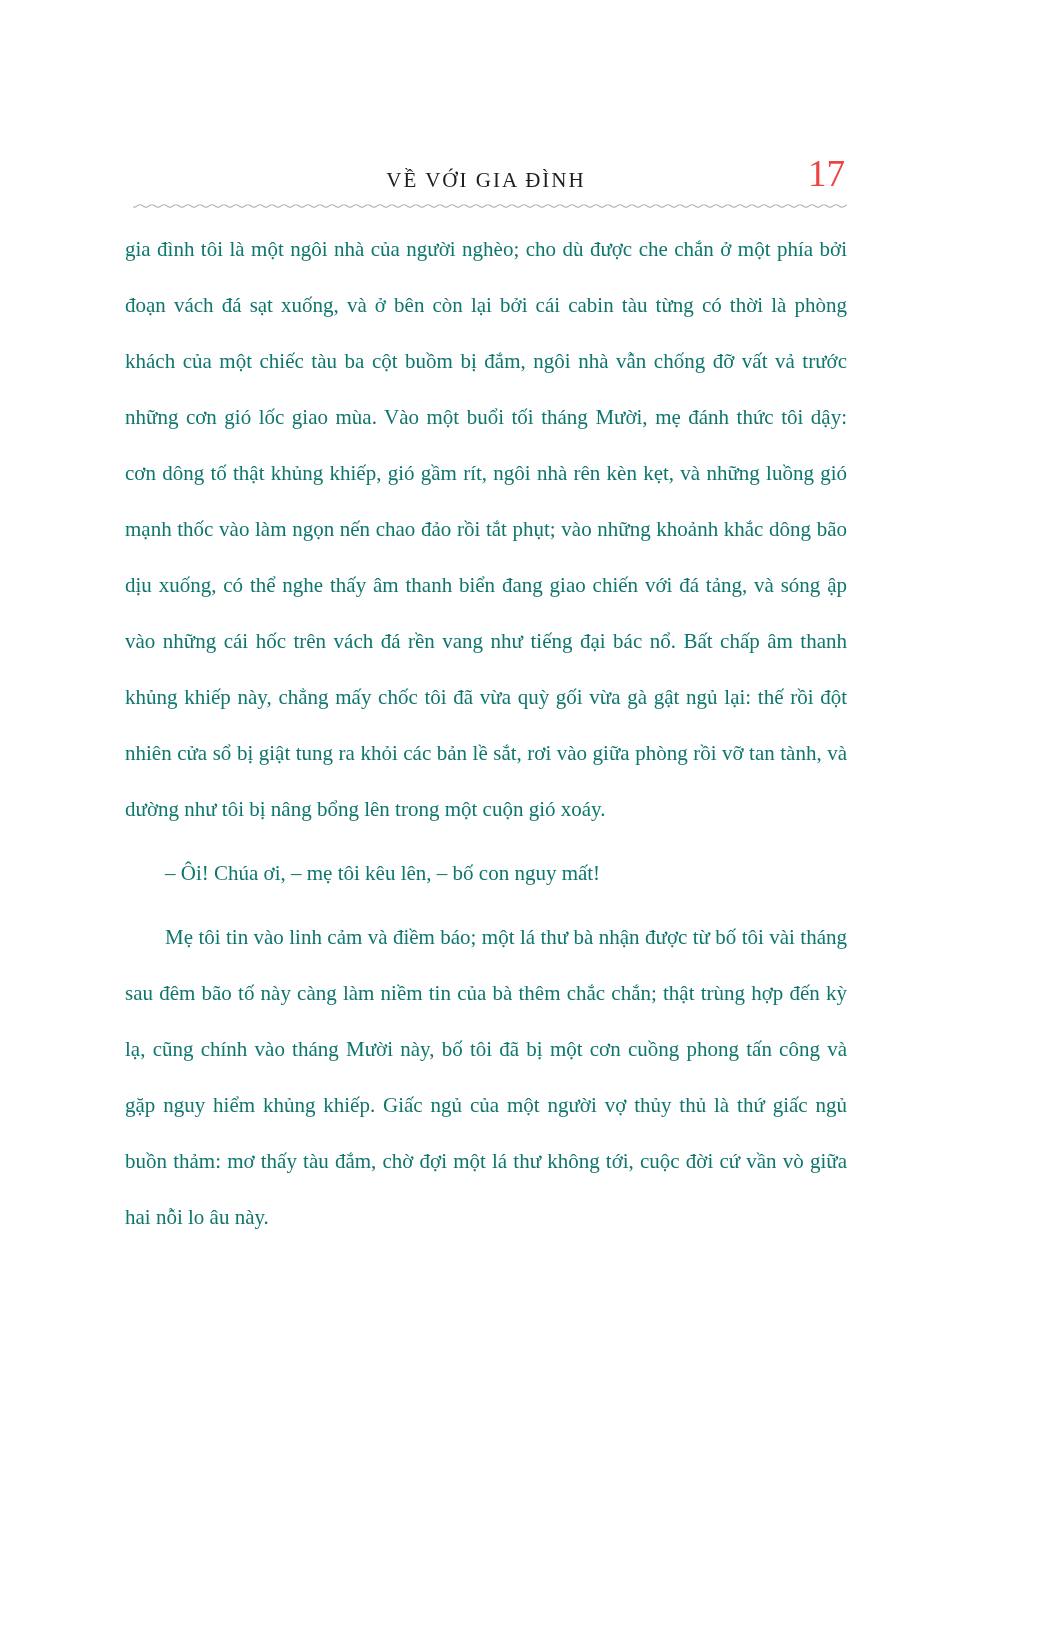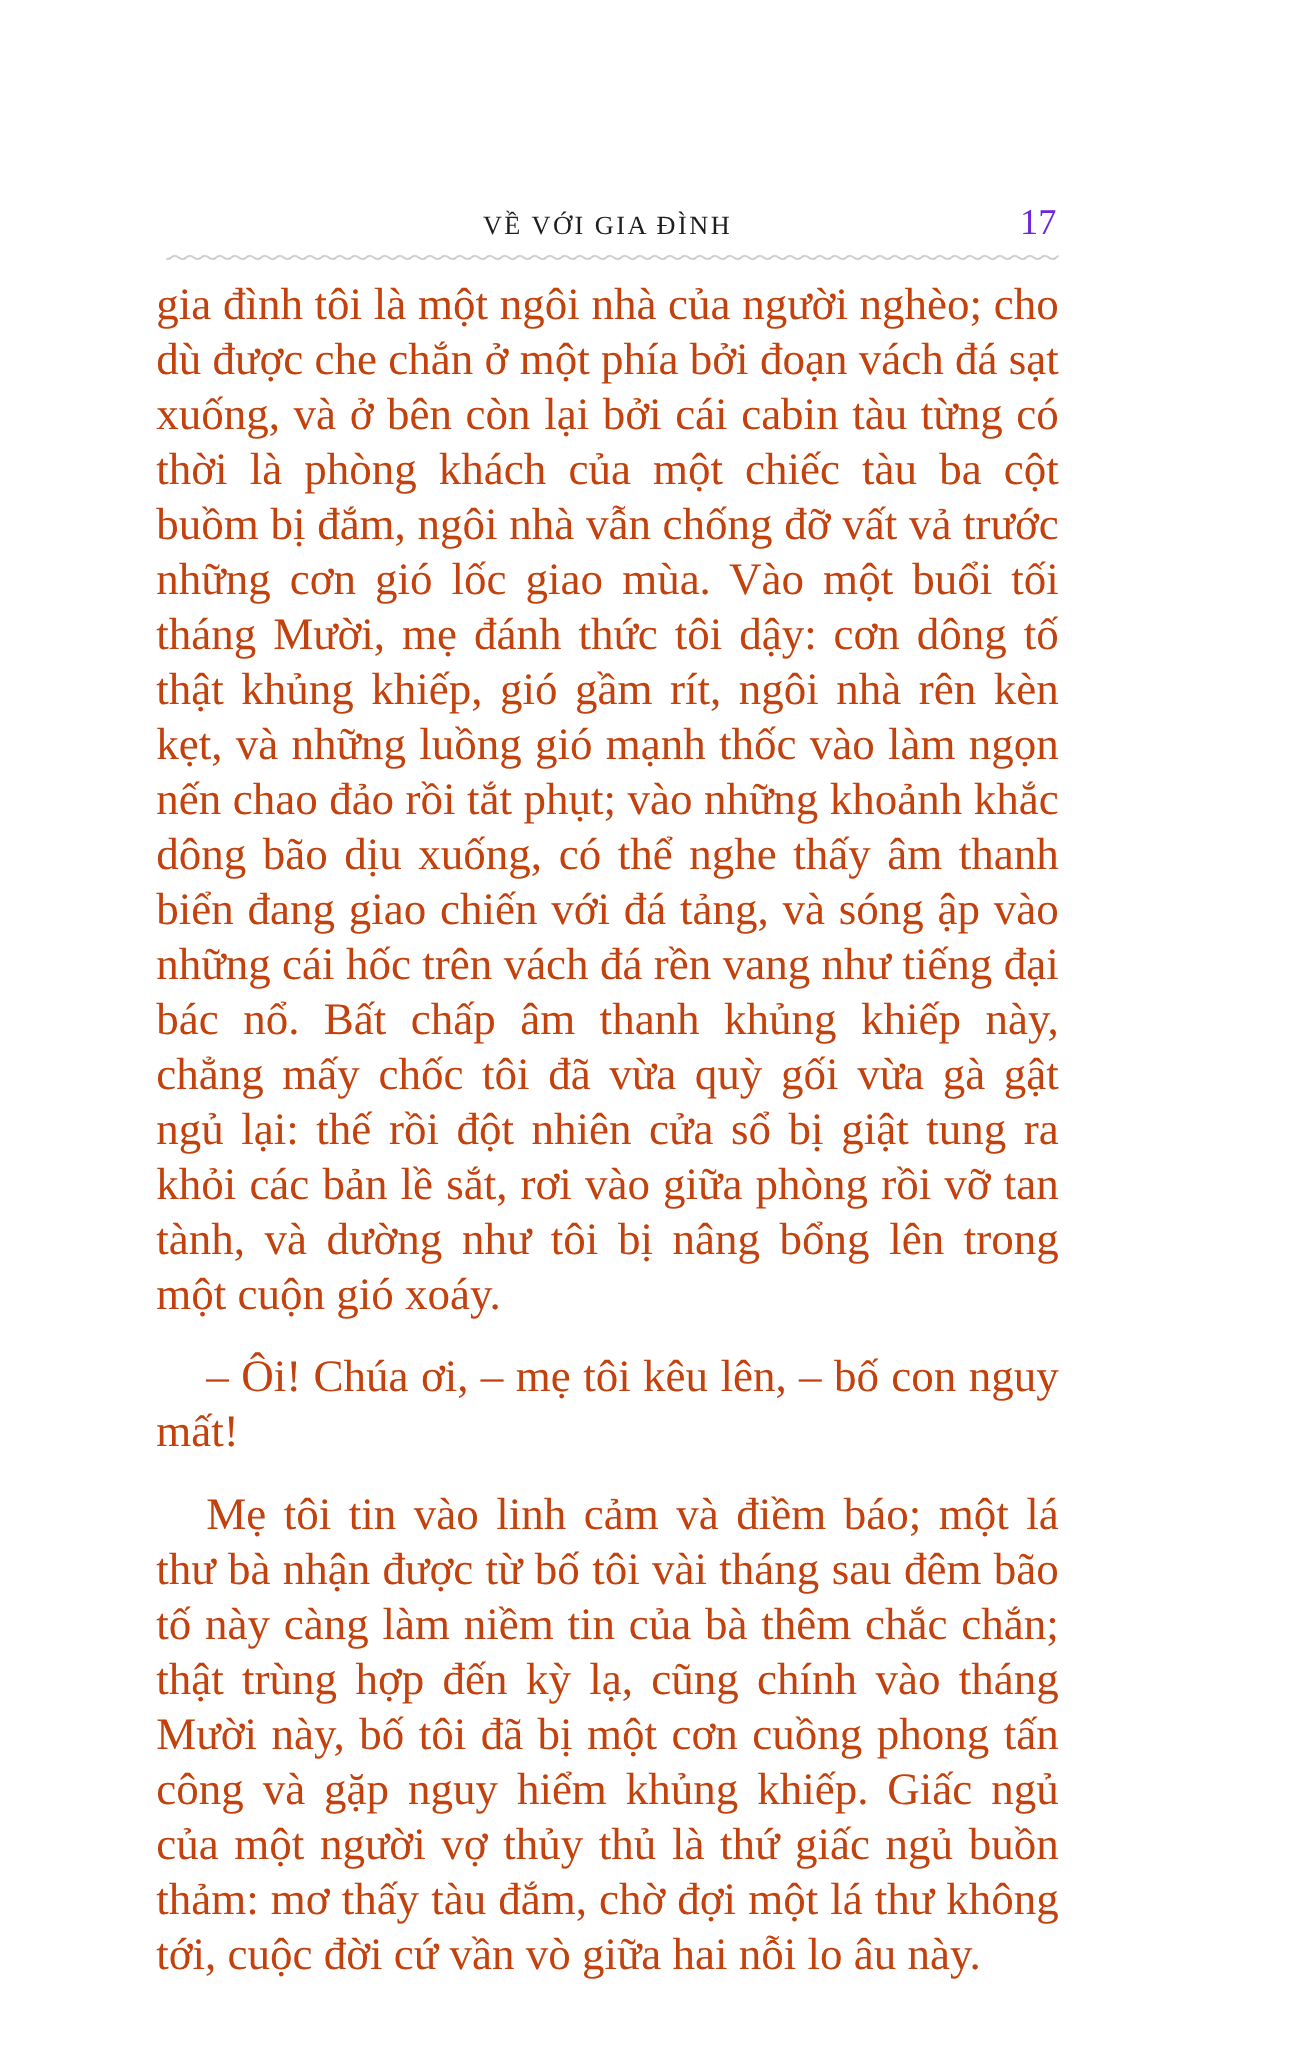--- a/index.html
+++ b/index.html
@@ -33,40 +33,40 @@
     text-align: center;
     font-size: 21px;
     letter-spacing: 2px;
     color: #1e1e1e;
     white-space: nowrap;
   }
   .page-number {
     position: absolute;
     right: 2px;
     bottom: -2px;
-    font-size: 29px;
-    color: #6d28d9;
+    font-size: 37px;
+    color: #ef4444;
   }
   .separator {
     display: block;
     margin-top: 9px;
   }
   .body-text {
     margin-top: 11px;
   }
   .body-text p {
     margin: 0;
-    font-size: 36px;
-    line-height: 44px;
+    font-size: 21px;
+    line-height: 56px;
     text-align: justify;
     text-justify: inter-word;
-    color: #c2410c;
+    color: #0f766e;
   }
   .body-text p + p {
-    margin-top: 22px;
+    margin-top: 8px;
   }
   .body-text p.indent {
     text-indent: 40px;
   }
 </style>
 </head>
 <body>
 
 <div class="page">
 

